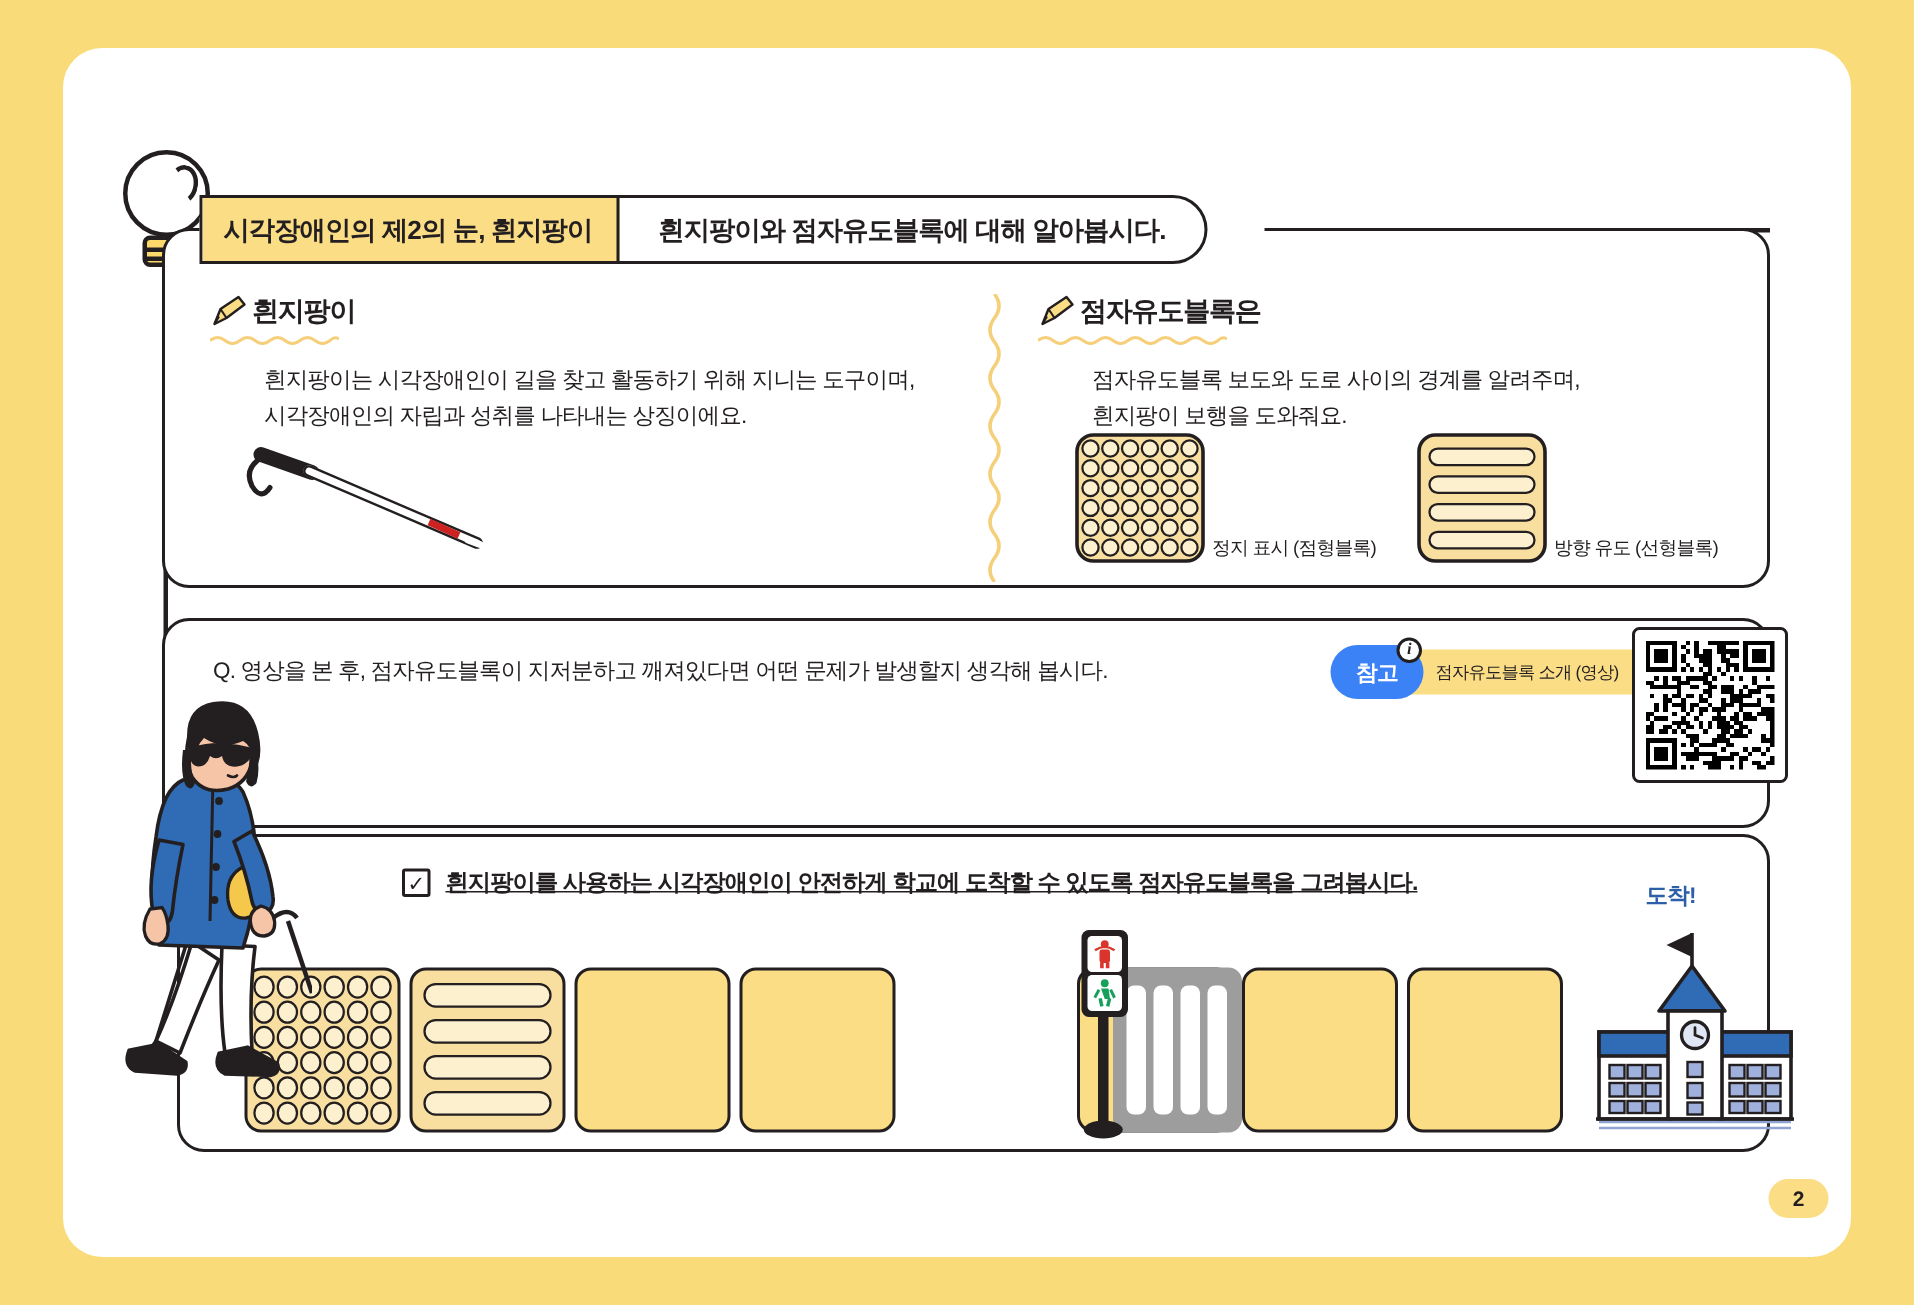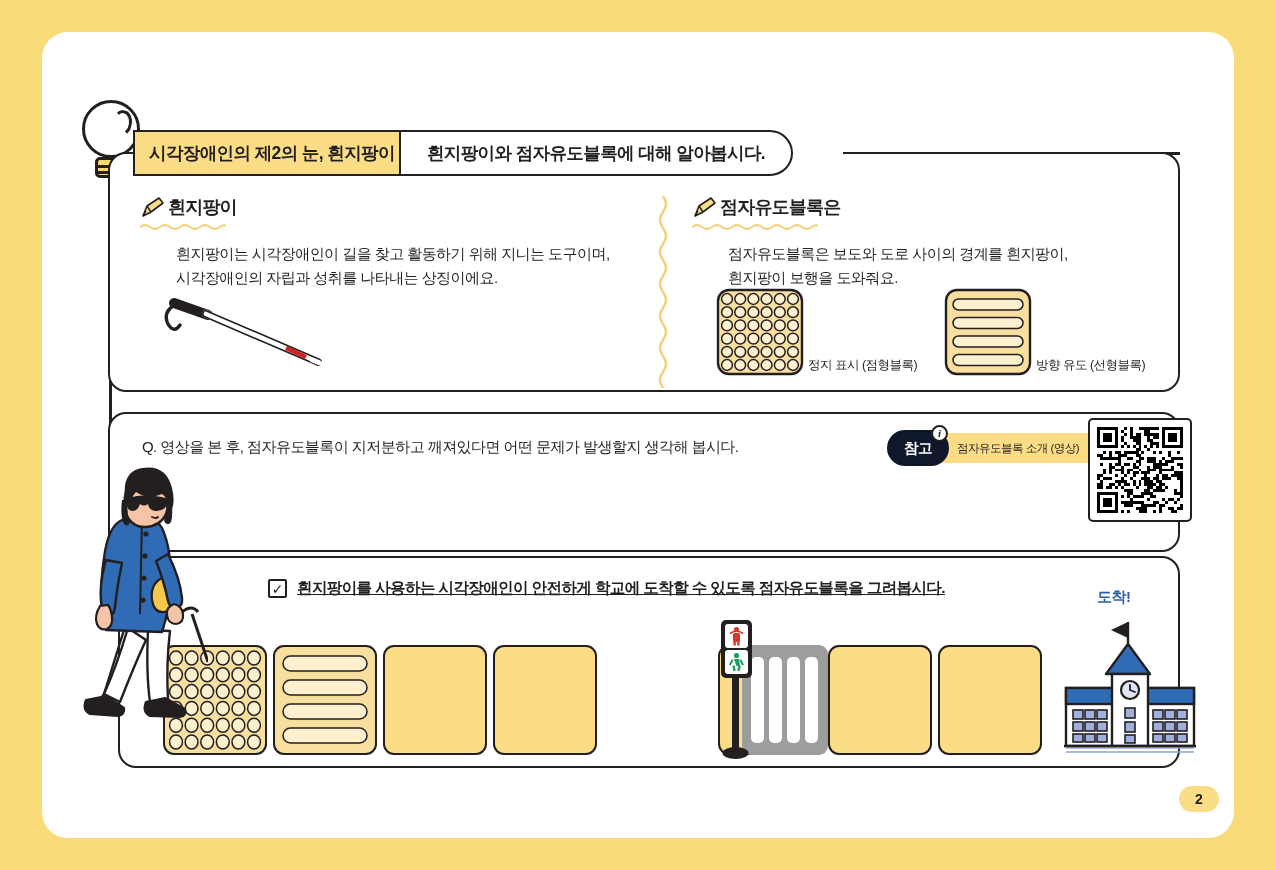--- a/index.html
+++ b/index.html
@@ -58,21 +58,21 @@
   
   #title-bar {
     position: absolute; left: 133px; top: 130px;
     height: 46px; display: flex; align-items: stretch;
     border: 2.5px solid #231f20;
     border-radius: 0 23px 23px 0;
     background: #ffffff; overflow: hidden;
   }
   #title-tag {
     background: #fbdd86; display: flex; align-items: center;
-    padding: 0 4px 0 14px;
+    padding: 0 16px 0 14px;
     font-size: 17.5px; font-weight: bold; color: #231f20;
     letter-spacing: -0.6px; white-space: nowrap;
     border-right: 2.5px solid #231f20;
   }
   #title-sub {
     display: flex; align-items: center; padding: 0 26px;
     font-size: 17.5px; font-weight: bold; color: #231f20;
     letter-spacing: -0.6px; white-space: nowrap;
   }
   
@@ -142,21 +142,21 @@
     font-size: 15px; color: #231f20; letter-spacing: -0.55px; white-space: nowrap;
   }
   #ref-bar {
     position: absolute; left: 893px; top: 433px;
     width: 225px; height: 30px;
     background: #fbdd86; border-radius: 3px;
   }
   #ref-pill {
     position: absolute; left: 887px; top: 430px;
     width: 62px; height: 36px; border-radius: 18px;
-    background: #0f172a; display: flex; align-items: center; justify-content: center;
+    background: #3b82f6; display: flex; align-items: center; justify-content: center;
     font-size: 14.5px; font-weight: bold; color: #ffffff; letter-spacing: -0.5px;
   }
   #ref-info {
     position: absolute; left: 931px; top: 425px;
     width: 17px; height: 17px; border-radius: 50%;
     background: #fff; border: 2px solid #231f20;
     display: flex; align-items: center; justify-content: center;
     font-size: 11px; font-weight: bold; font-style: italic; color: #231f20;
     font-family: "Liberation Serif", serif; line-height: 1;
   }
@@ -304,21 +304,21 @@
       <path d="M3 20 L7 10 L19 2 L23 7 L11 16 Z" fill="#fbdd86" stroke="#231f20" stroke-width="1.6" stroke-linejoin="round"></path>
       <path d="M7 10 L11 16" stroke="#231f20" stroke-width="1.4"></path>
       <path d="M3 20 L6 15" stroke="#231f20" stroke-width="1.4"></path>
     </svg>
     <div class="head-txt">점자유도블록은</div>
   </div>
   <svg class="head-underline" width="126" height="7" viewBox="0 0 126 7" preserveAspectRatio="none">
     <path d="M0 4 Q5 0 10 4 Q15 8 20 4 Q25 0 30 4 Q35 8 40 4 Q45 0 50 4 Q55 8 60 4 Q65 0 70 4 Q75 8 80 4 Q85 0 90 4 Q95 8 100 4 Q105 0 110 4 Q115 8 120 4 Q123 1 126 3" fill="none" stroke="#f6cf7a" stroke-width="2"></path>
   </svg>
   <div class="body-txt">
-    <div>점자유도블록은 보도와 도로 사이의 경계를 흰지팡이,</div>
+    <div>점자유도블록 보도와 도로 사이의 경계를 알려주며,</div>
     <div>흰지팡이 보행을 도와줘요.</div>
   </div>
 </div>
 
 <svg class="blk-sample" id="blk-dot-sample" width="88" height="88" viewBox="0 0 88 88">
   <rect x="2" y="2" width="84" height="84" rx="11" fill="#f8dfa0" stroke="#231f20" stroke-width="2.4"></rect>
   <g id="dot-sample-dots" fill="#fdf0cf" stroke="#231f20" stroke-width="1.5">
       <circle cx="11" cy="11" r="5.4"></circle>
       <circle cx="24.2" cy="11" r="5.4"></circle>
       <circle cx="37.4" cy="11" r="5.4"></circle>

